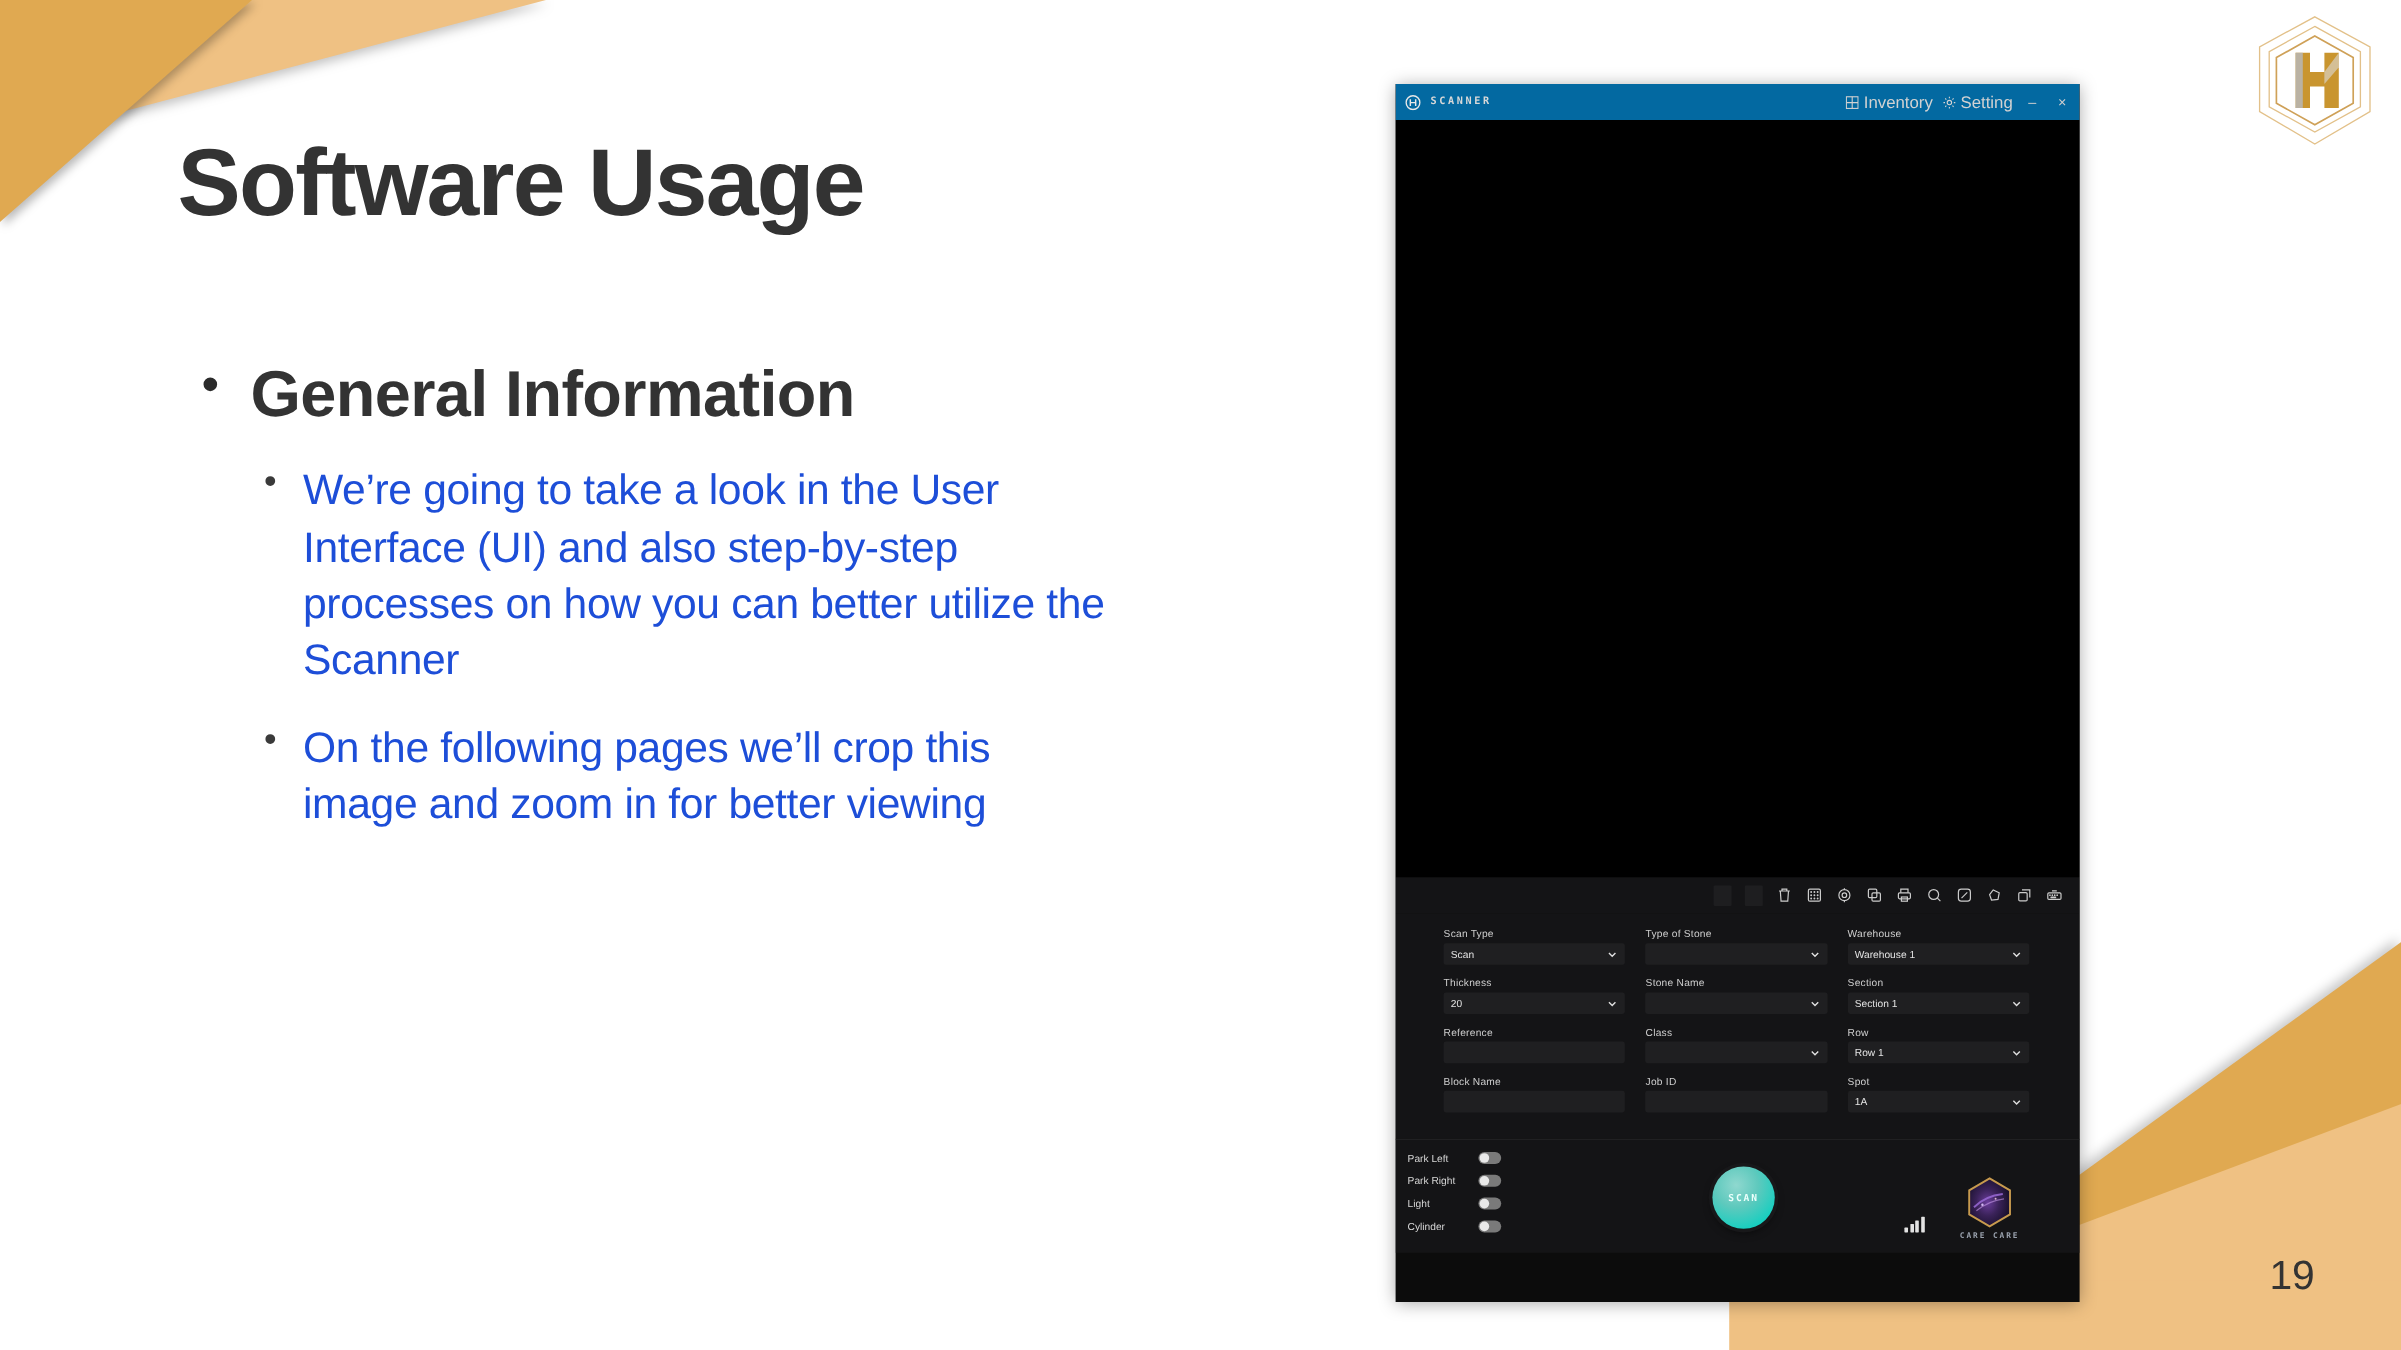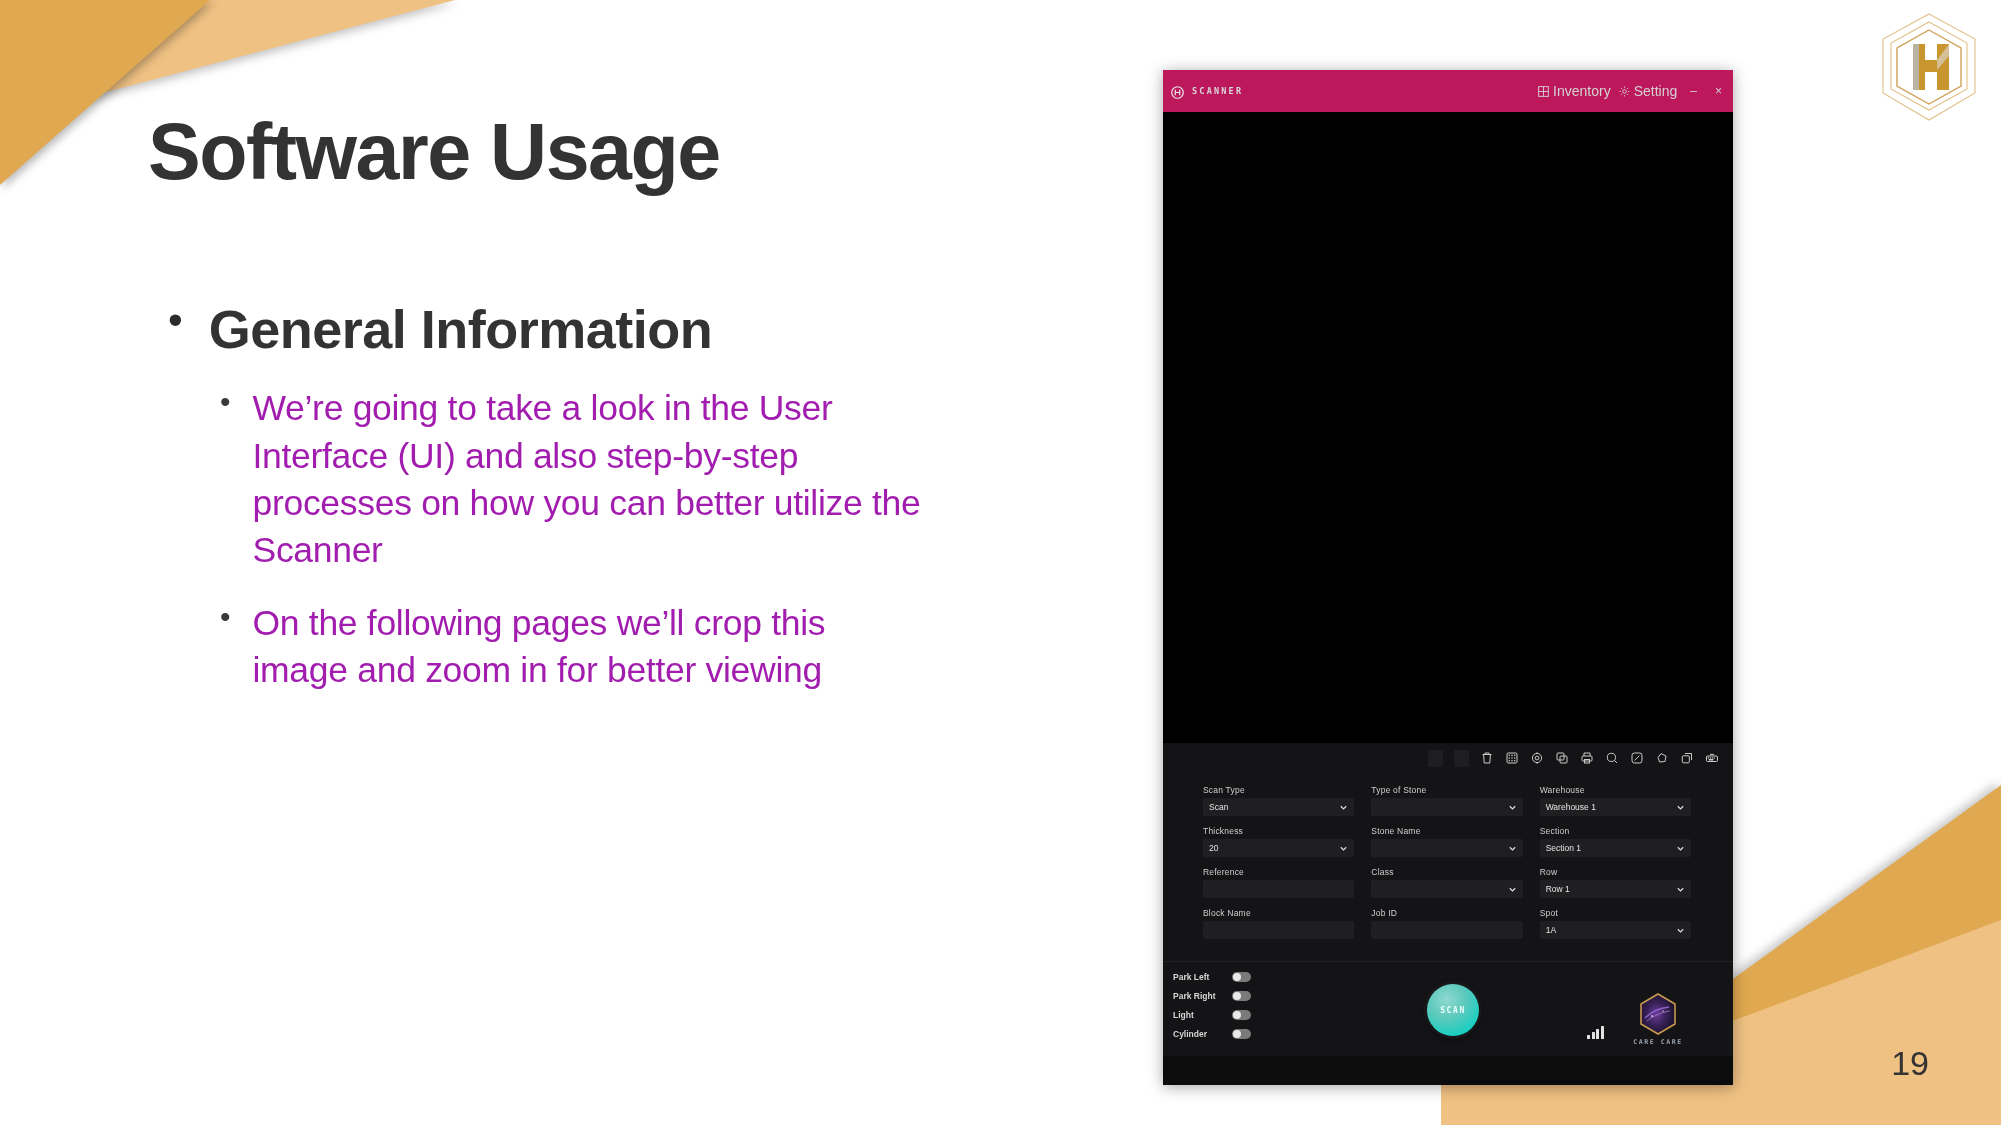--- a/index.html
+++ b/index.html
@@ -49,34 +49,34 @@
     font-size:79px;font-weight:bold;color:#333333;
     letter-spacing:-1.5px;line-height:1;text-align:right;
   }
   .bullets{position:absolute;left:168px;top:300px;width:760px;color:#3a3a3a;}
   .b1{display:flex;gap:26px;align-items:flex-start;}
   .b1 .dot{font-size:42px;line-height:.95;color:#2b2b2b;}
   .b1 .txt{font-size:54px;font-weight:bold;color:#333;line-height:1.1;letter-spacing:-.5px;}
   .b2wrap{margin-top:26px;padding-left:52px;}
   .b2{display:flex;gap:22px;align-items:flex-start;margin-bottom:26px;}
   .b2 .dot{font-size:30px;line-height:1.15;color:#3a3a3a;}
-  .b2 .txt{font-size:35.5px;color:#a21caf;line-height:1.33;letter-spacing:-.3px;}
+  .b2 .txt{font-size:35.5px;color:#1d4ed8;line-height:1.33;letter-spacing:-.3px;}
   .pagenum{
     position:absolute;right:72px;bottom:42px;
     font-size:34px;font-weight:normal;color:#333;
   }
 
   
   .app{
     position:absolute;left:1163px;top:70px;width:570px;height:1015px;
     background:#0c0c0c;overflow:hidden;
     box-shadow:0 2px 14px rgba(0,0,0,.35);
   }
   .app-header{
-    height:42px;background:#be185d;display:flex;align-items:center;
+    height:30px;background:#0369a1;display:flex;align-items:center;
     padding:0 6px 0 8px;gap:8px;
   }
   .brand-mark{width:13px;height:13px;flex:0 0 auto;}
   .brand-name{
     font-size:8.5px;color:#d8d8d8;letter-spacing:2.2px;font-weight:bold;
     font-family:"DejaVu Sans Mono", monospace;
   }
   .hdr-spacer{flex:1;}
   .hdr-item{display:flex;align-items:center;gap:4px;color:#d2d2d2;font-size:14px;}
   .hdr-item svg{display:block;}
@@ -117,21 +117,21 @@
   }
   .sw.on{background:#b58a22;}
   .sw.on::after{left:10px;background:#f2f2f2;}
 
   
   .bottom{
     background:#141416;border-top:1px solid #202022;
     height:auto;padding:10px 0 8px 0;position:relative;display:flex;
   }
   .toggles{padding-left:10px;width:150px;}
-  .tg-row{display:flex;align-items:center;gap:9px;margin-bottom:9px;font-weight:bold;}
+  .tg-row{display:flex;align-items:center;gap:9px;margin-bottom:9px;}
   .tg-label{font-size:8.5px;color:#d6d6d6;width:50px;}
   .scan-wrap{flex:1;display:flex;align-items:center;justify-content:center;}
   .scan-btn{
     width:52px;height:52px;border-radius:50%;
     background:radial-gradient(circle at 38% 30%, #8fd8cf 0%, #5ec9bd 38%, #15cfc0 78%, #0fbfb4 100%);
     box-shadow:0 0 0 3px #18181a, 0 3px 7px rgba(0,0,0,.6);
     display:flex;align-items:center;justify-content:center;
   }
   .scan-btn span{
     font-size:8px;color:#eafffb;letter-spacing:1.6px;font-weight:bold;

